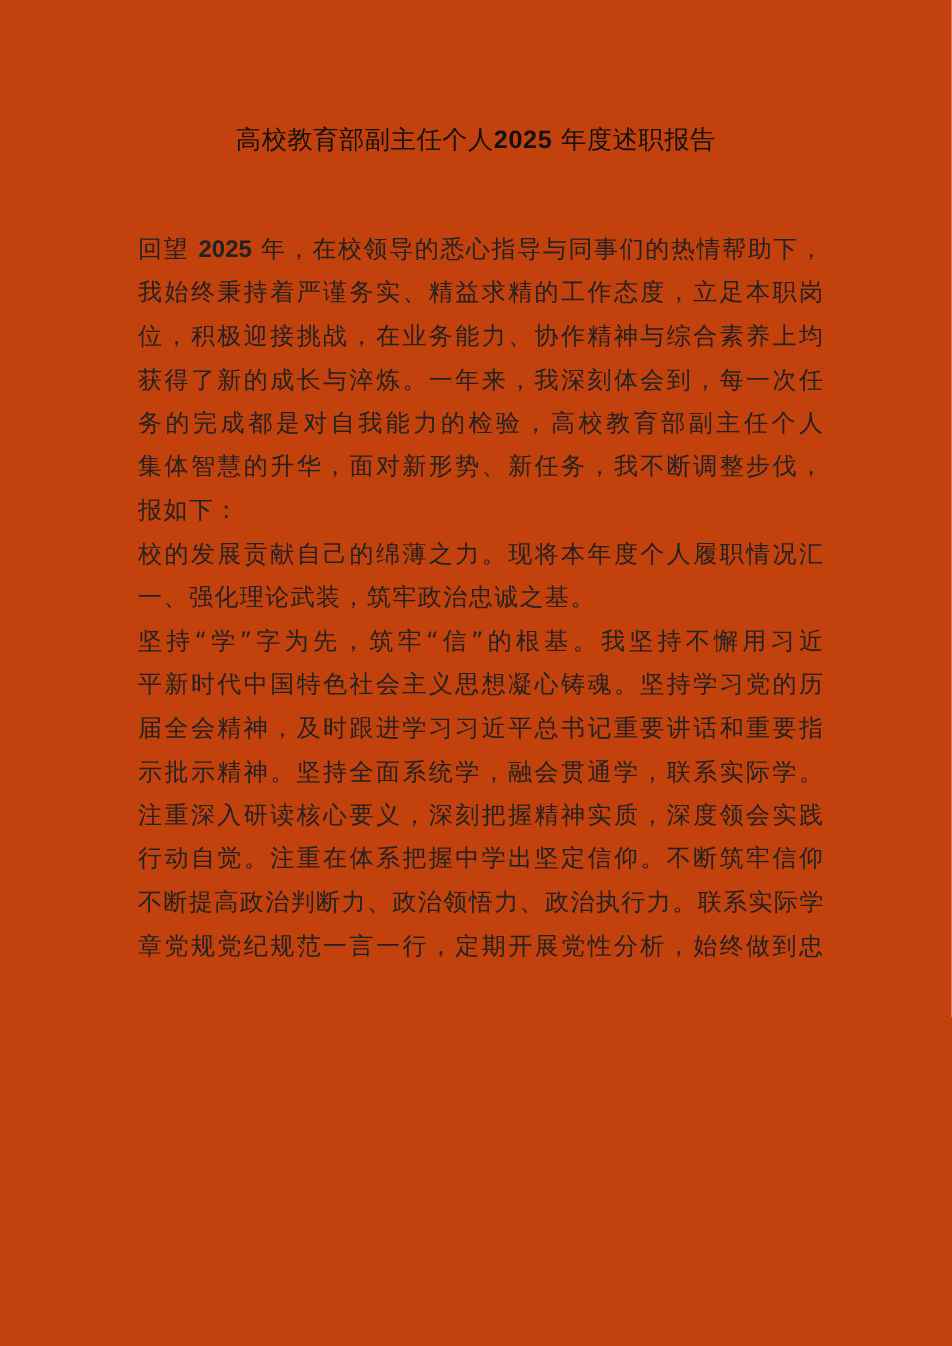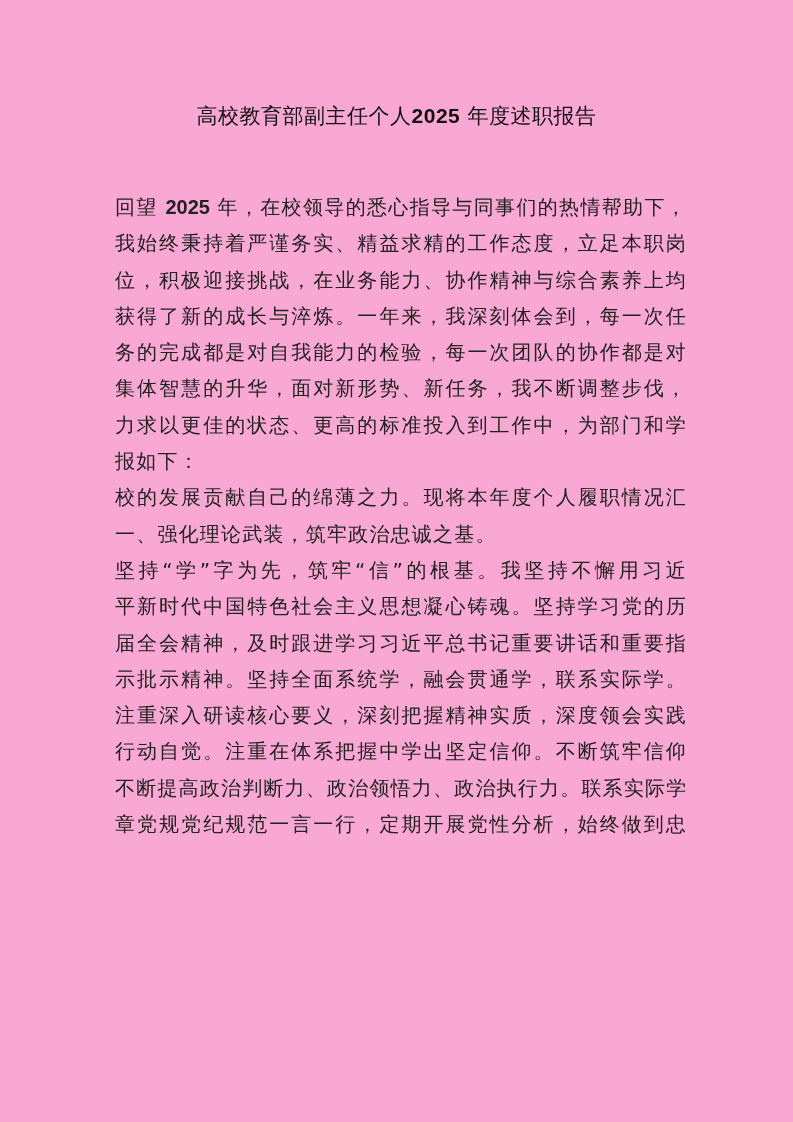--- a/index.html
+++ b/index.html
@@ -1,17 +1,17 @@
 <!DOCTYPE html>
 <html><head>
 <meta charset="utf-8">
 <style>
   html, body { margin: 0; padding: 0; background: #ffffff; }
   body { width: 793px; height: 1122px; position: relative; overflow: hidden; }
-  .page { position: absolute; left: 0; top: 0; width: 793px; height: 1122px; background: #f9a8d4; }
+  .page { position: absolute; left: 0; top: 0; width: 793px; height: 1122px; background: #c2410c; }
   .title {
     position: absolute; left: 0; top: 102px; width: 793px; text-align: center;
     font-family: "DejaVu Sans", "Liberation Sans", sans-serif;
     font-size: 21px; color: #111; letter-spacing: 0.5px;
   }
   .title .num { font-family: "Liberation Sans", sans-serif; font-weight: bold; }
   .body {
     position: absolute; left: 115px; top: 186px; width: 572px;
     font-family: "DejaVu Sans", "Liberation Sans", sans-serif;
     font-size: 20px; color: #222;
@@ -28,23 +28,22 @@
 <body>
 
 <div class="page">
   <div class="title"><span>高校教育部副主任个人</span><span class="num">2025</span> <span>年度述职报告</span></div>
 
   <div class="body">
     <div class="line"><span>回望</span> <span class="num">2025</span> <span>年，在校领导的悉心指导与同事们的热情帮助下，</span></div>
     <div class="line">我始终秉持着严谨务实、精益求精的工作态度，立足本职岗</div>
     <div class="line">位，积极迎接挑战，在业务能力、协作精神与综合素养上均</div>
     <div class="line">获得了新的成长与淬炼。一年来，我深刻体会到，每一次任</div>
-    <div class="line">务的完成都是对自我能力的检验，每一次团队的协作都是对</div>
+    <div class="line">务的完成都是对自我能力的检验，高校教育部副主任个人</div>
     <div class="line">集体智慧的升华，面对新形势、新任务，我不断调整步伐，</div>
-    <div class="line">力求以更佳的状态、更高的标准投入到工作中，为部门和学</div>
     <div class="line last">报如下：</div>
     <div class="line">校的发展贡献自己的绵薄之力。现将本年度个人履职情况汇</div>
     <div class="line last">一、强化理论武装，筑牢政治忠诚之基。</div>
     <div class="line">坚持“学”字为先，筑牢“信”的根基。我坚持不懈用习近</div>
     <div class="line">平新时代中国特色社会主义思想凝心铸魂。坚持学习党的历</div>
     <div class="line">届全会精神，及时跟进学习习近平总书记重要讲话和重要指</div>
     <div class="line">示批示精神。坚持全面系统学，融会贯通学，联系实际学。</div>
     <div class="line">注重深入研读核心要义，深刻把握精神实质，深度领会实践</div>
     <div class="line">行动自觉。注重在体系把握中学出坚定信仰。不断筑牢信仰</div>
     <div class="line">不断提高政治判断力、政治领悟力、政治执行力。联系实际学</div>

